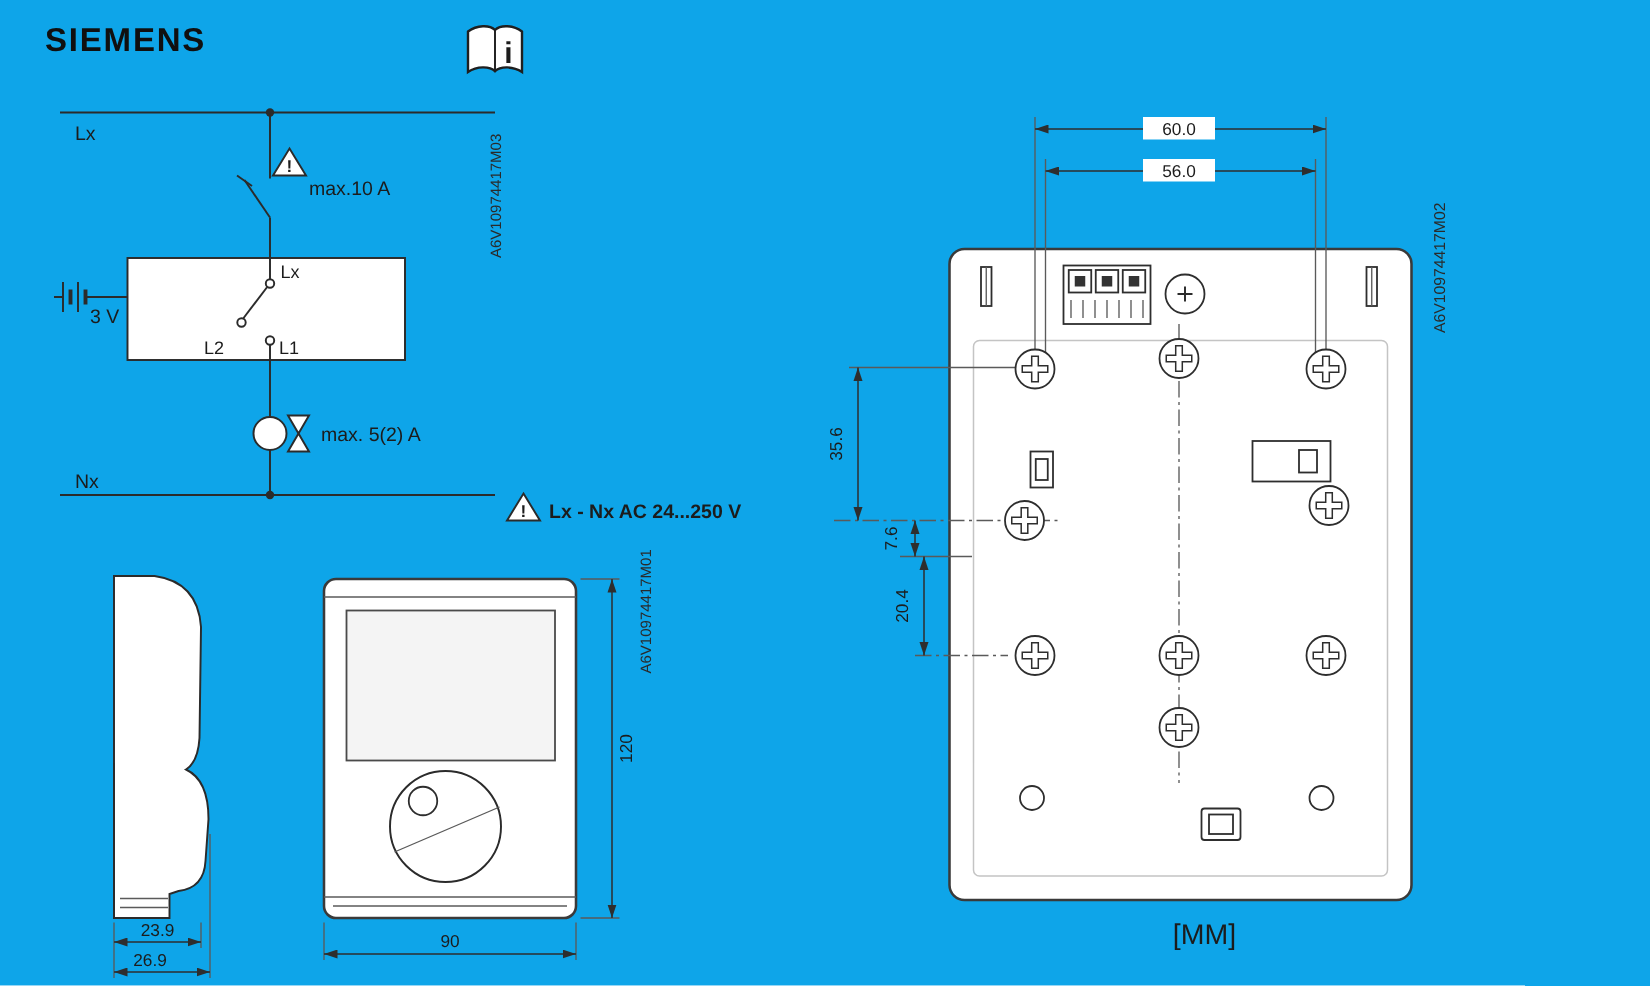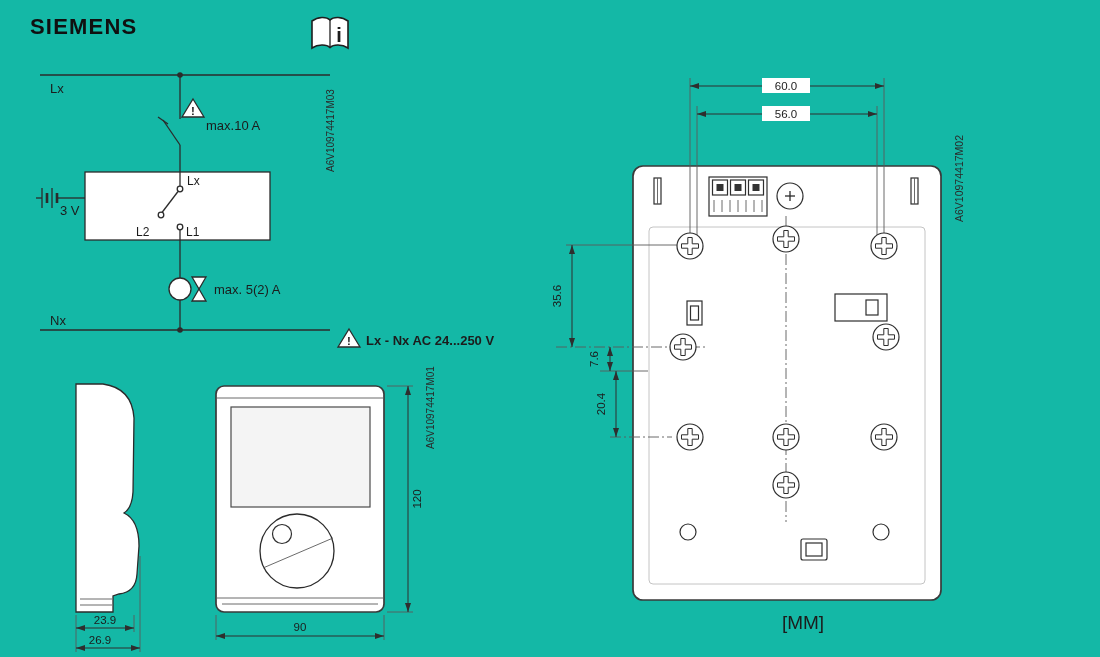--- a/index.html
+++ b/index.html
@@ -1,16 +1,16 @@
 <!DOCTYPE html>
 <html><head>
 <meta charset="utf-8">
 <style>
   html,body { margin:0; padding:0; background:#fff; }
-  .page { position:relative; width:1100px; height:657px; background:#14b8a6; overflow:hidden; }
+  .page { position:relative; width:1100px; height:657px; background:#0ea5e9; overflow:hidden; }
   svg { display:block; }
   text { font-family:"Liberation Sans", sans-serif; fill:#1c1c1c; }
   .logo  { font-size:22px; font-weight:700; letter-spacing:1.2px; fill:#101010; }
   .lbl   { font-size:13px; }
   .lbl12 { font-size:12px; }
   .b     { font-weight:700; }
   .dim   { font-size:11.5px; }
   .docid { font-size:10px; fill:#2a2a2a; }
   .units { font-size:19px; }
   .bang  { font-size:11.5px; font-weight:700; }

